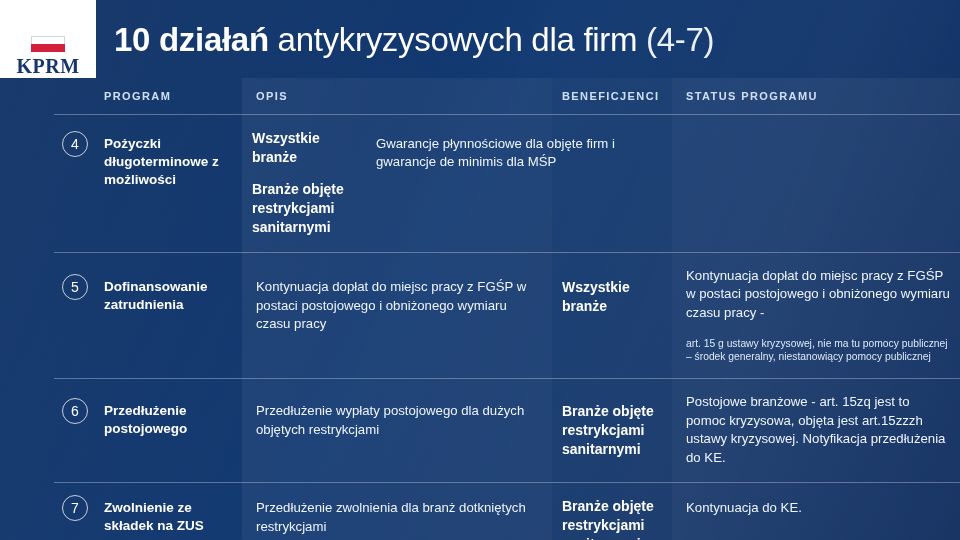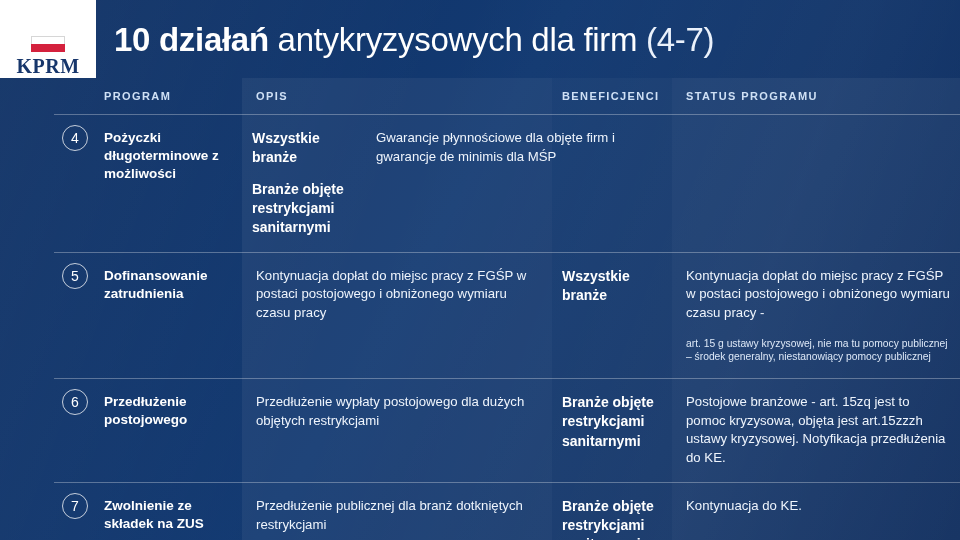--- a/index.html
+++ b/index.html
@@ -73,21 +73,21 @@
 
   
   .table {
     position: absolute;
     left: 54px; top: 78px;
     width: 906px; height: 462px;
   }
   .row {
     position: relative;
     display: flex;
-    align-items: flex-start;
+    align-items: flex-end;
   }
   .hdr { height: 36px; }
   .col-num   { width: 48px; flex: 0 0 48px; position: relative; }
   .col-prog  { width: 140px; flex: 0 0 140px; padding: 0 8px 0 2px; }
   .col-opis  { width: 310px; flex: 0 0 310px; padding: 0 14px; }
   .col-benef { width: 120px; flex: 0 0 120px; padding: 0 10px; }
   .col-stat  { width: 288px; flex: 0 0 288px; padding: 0 10px 0 14px; }
 
   
   .band {
@@ -273,21 +273,21 @@
     </div>
 
     <div class="row data-row r4">
       <div class="col-num">
         <span class="num-badge">7</span>
       </div>
       <div class="col-prog">
           <div class="prog-text">Zwolnienie ze składek na ZUS</div>
         </div>
       <div class="col-opis">
-          <div class="opis-text">Przedłużenie publicznej dla branż dotkniętych restrykcjami</div>
+          <div class="opis-text">Przedłużenie zwolnienia dla branż dotkniętych restrykcjami</div>
         </div>
       <div class="col-benef">
         <div class="benef-text">
           <span>Branże objęte restrykcjami sanitarnymi</span>
         </div>
       </div>
       <div class="col-stat">
           <div class="stat-text">Kontynuacja do KE.</div>
         </div>
     </div>

